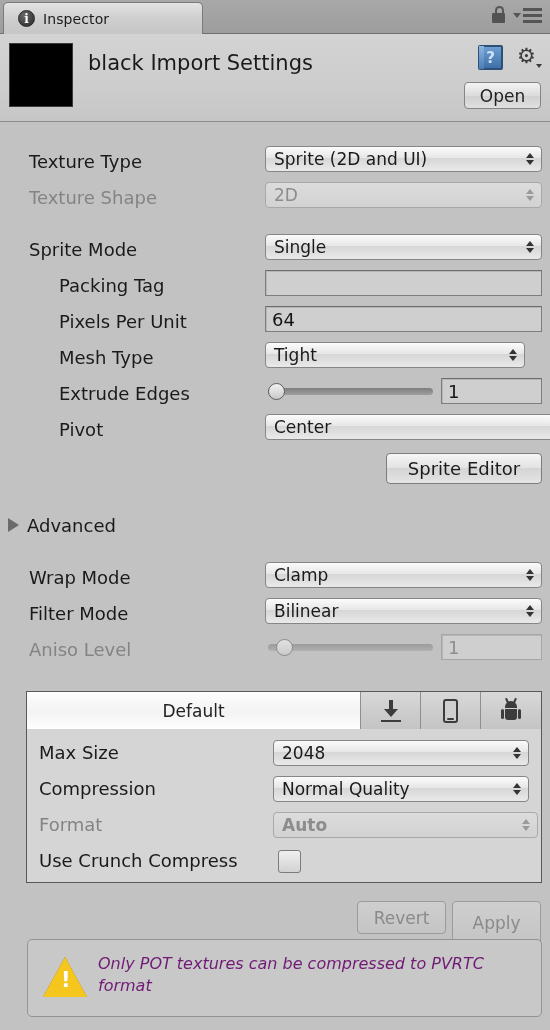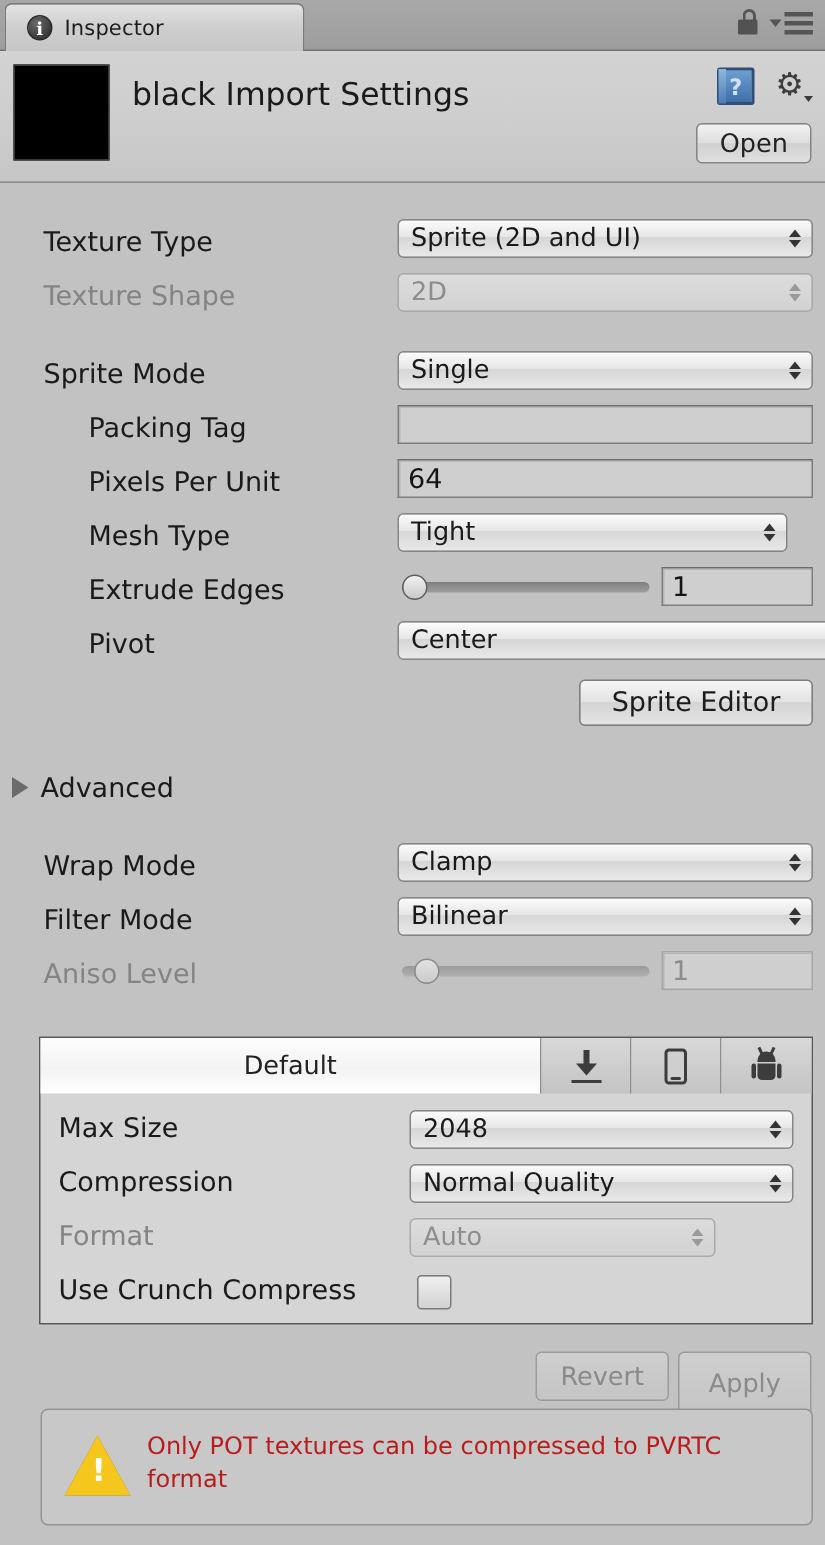--- a/index.html
+++ b/index.html
@@ -234,22 +234,23 @@
     border-bottom: 40px solid #f5c61e;
     filter: drop-shadow(0 0 0 #8a7000);
   }
   .warn-tri::after {
     content: "!"; position: absolute; left: -4px; top: 13px; width: 8px;
     color: #fff; font-size: 21px; font-weight: bold; text-align: center; line-height: 1;
     font-family: "DejaVu Sans", sans-serif;
   }
   .warn-text {
     position: absolute; left: 70px; top: 13px; right: 8px;
-    font-size: 16px; color: #b91c1c; line-height: 1.35;
+    font-size: 16px; color: #701a75; line-height: 1.35;
     font-family: "DejaVu Sans", sans-serif;
+    font-style: italic;
   }
 </style>
 </head>
 <body>
 
 <div id="root">
 
   <div class="tabstrip">
     <div class="tab">
       <span class="info-icon">i</span>
@@ -470,21 +471,21 @@
       <div class="popup">
           <span>Normal Quality</span>
         <span class="updown">
             <i class="up"></i>
             <i class="dn"></i>
           </span>
       </div>
     </div>
 
     <div style="position:absolute; left:12px; top:122px;" class="label dim">Format</div>
-    <div class="ctrl" style="left:246px; top:120px; width:204px;">
+    <div class="ctrl" style="left:246px; top:120px; width:265px;font-weight:bold;">
       <div class="popup disabled">
           <span>Auto</span>
         <span class="updown">
             <i class="up"></i>
             <i class="dn"></i>
           </span>
       </div>
     </div>
 
     <div style="position:absolute; left:12px; top:158px; width:250px; overflow:hidden; white-space:nowrap;" class="label">Use Crunch Compress</div>

